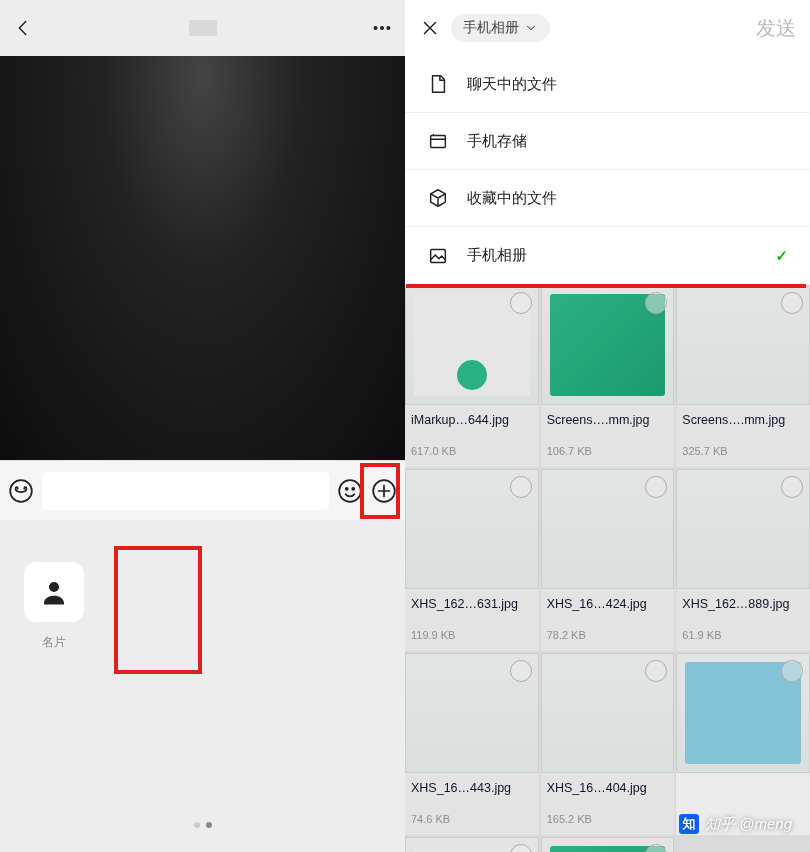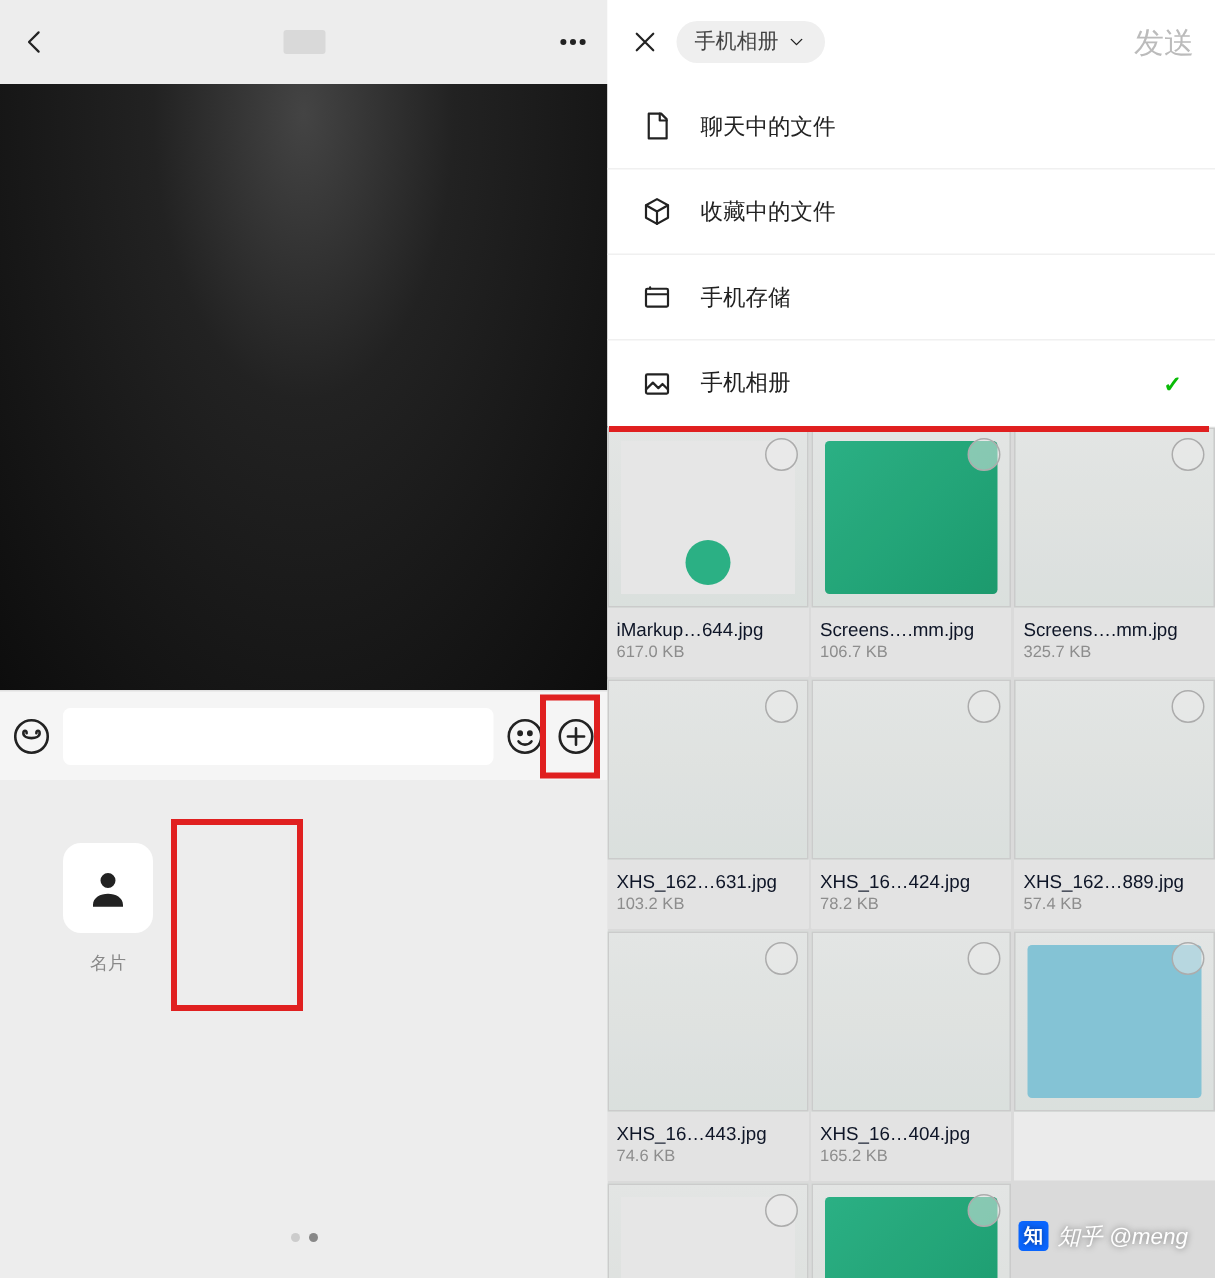--- a/index.html
+++ b/index.html
@@ -9,21 +9,21 @@
 .pane-right{width:405px;height:852px;display:flex;flex-direction:column;position:relative;background:#f7f7f7}
 
 
 .topbar{height:56px;display:flex;align-items:center;padding:0 12px;background:#ededed}
 .topbar .title-blur{flex:1;display:flex;justify-content:center}
 .title-blur span{width:28px;height:16px;background:#d9d9d9;border-radius:2px}
 .chat-img{height:404px;background:radial-gradient(ellipse at 50% 5%,#444 0%,#222 35%,#0d0d0d 100%),#111;background-blend-mode:normal}
 .input-row{height:60px;display:flex;align-items:center;padding:0 8px;gap:8px;background:#f5f5f5;border-top:1px solid #e0e0e0}
 .input-row .field{flex:1;height:38px;background:#fff;border-radius:5px}
 .attach-panel{flex:1;background:#ededed;position:relative}
-.attach-grid{display:flex;padding:42px 36px;gap:24px}
+.attach-grid{display:flex;padding:42px 18px;gap:24px}
 .attach-item{display:flex;flex-direction:column;align-items:center;gap:12px;width:72px}
 .attach-tile{width:60px;height:60px;background:#fff;border-radius:12px;display:flex;align-items:center;justify-content:center}
 .attach-label{font-size:12px;color:#888}
 .dots{position:absolute;bottom:24px;left:0;right:0;display:flex;justify-content:center;gap:6px}
 .dots span{width:6px;height:6px;border-radius:50%;background:#ccc}
 .dots .on{background:#888}
 
 
 .hl{position:absolute;border:4px solid #e02020;pointer-events:none}
 
@@ -40,21 +40,21 @@
 .cell{background:#fff}
 .thumb{height:120px;background:#e8f5ef;position:relative;border:1px solid #ddd;background-image:linear-gradient(180deg,#f7f9f8 0%,#edf3f0 100%)}
 .thumb .sel{position:absolute;top:6px;right:6px;width:22px;height:22px;border:1.5px solid #bbb;border-radius:50%;background:rgba(255,255,255,.5)}
 .thumb .mini{position:absolute;left:8px;right:8px;top:8px;bottom:8px;}
 .thumb.green .mini{background:linear-gradient(135deg,#2fbf8f 0%,#1ea877 100%);border-radius:3px}
 .thumb.chat .mini{background:#8fd4e8;border-radius:3px}
 .thumb.dial .mini{background:#fafafa}
 .thumb.dial::after{content:"";position:absolute;left:50%;bottom:14px;width:30px;height:30px;background:#2fbf8f;border-radius:50%;transform:translateX(-50%)}
 .meta{padding:8px 6px 10px;background:#f7f7f7}
 .fname{font-size:12.5px;color:#0f172a;white-space:nowrap;overflow:hidden;text-overflow:ellipsis}
-.fsize{font-size:11px;color:#999;margin-top:2px}
+.fsize{font-size:11px;color:#999;margin-top:18px}
 
 .watermark{position:absolute;right:18px;bottom:18px;color:#fff;font-size:15px;font-style:italic;text-shadow:0 0 4px rgba(0,0,0,.5);display:flex;align-items:center;gap:6px}
 .watermark .z{width:20px;height:20px;background:#0a66ff;color:#fff;display:flex;align-items:center;justify-content:center;font-weight:bold;font-style:normal;border-radius:3px;font-size:13px}
 
 
 .ic{width:22px;height:22px;stroke:#222;stroke-width:1.6;fill:none;stroke-linecap:round;stroke-linejoin:round}
 .ic.big{width:26px;height:26px}
 .ic.tile{width:30px;height:30px;fill:#222;stroke:none}
 </style>
 </head>
@@ -146,41 +146,41 @@
               <div class="fsize">325.7 KB</div>
             </div>
           </div>
           <div class="cell">
             <div class="thumb plain">
               <div class="mini"></div>
               <div class="sel"></div>
             </div>
             <div class="meta">
               <div class="fname">XHS_162…631.jpg</div>
-              <div class="fsize">103.2 KB</div>
+              <div class="fsize">119.9 KB</div>
             </div>
           </div>
           <div class="cell">
             <div class="thumb plain">
               <div class="mini"></div>
               <div class="sel"></div>
             </div>
             <div class="meta">
               <div class="fname">XHS_16…424.jpg</div>
               <div class="fsize">78.2 KB</div>
             </div>
           </div>
           <div class="cell">
             <div class="thumb plain">
               <div class="mini"></div>
               <div class="sel"></div>
             </div>
             <div class="meta">
               <div class="fname">XHS_162…889.jpg</div>
-              <div class="fsize">57.4 KB</div>
+              <div class="fsize">61.9 KB</div>
             </div>
           </div>
           <div class="cell">
             <div class="thumb plain">
               <div class="mini"></div>
               <div class="sel"></div>
             </div>
             <div class="meta">
               <div class="fname">XHS_16…443.jpg</div>
               <div class="fsize">74.6 KB</div>
@@ -233,31 +233,31 @@
     <div id="menu" class="menu" style="position:relative;z-index:2">
         <div class="menu-row">
           <svg class="ic" viewBox="0 0 24 24">
             <path d="M6 3h9l4 4v14H6z"></path>
             <path d="M14 3v5h5"></path>
           </svg>
           <span>聊天中的文件</span>
         </div>
         <div class="menu-row">
           <svg class="ic" viewBox="0 0 24 24">
+            <rect x="4" y="6" width="16" height="13" rx="1"></rect>
+            <path d="M4 10h16M7 6V5"></path>
+          </svg>
+          <span>手机存储</span>
+        </div>
+        <div class="menu-row">
+          <svg class="ic" viewBox="0 0 24 24">
             <path d="M12 3l8 4.5v9L12 21l-8-4.5v-9z"></path>
             <path d="M4 7.5l8 4.5 8-4.5M12 12v9"></path>
           </svg>
           <span>收藏中的文件</span>
-        </div>
-        <div class="menu-row">
-          <svg class="ic" viewBox="0 0 24 24">
-            <rect x="4" y="6" width="16" height="13" rx="1"></rect>
-            <path d="M4 10h16M7 6V5"></path>
-          </svg>
-          <span>手机存储</span>
         </div>
         <div class="menu-row">
           <svg class="ic" viewBox="0 0 24 24">
             <rect x="4" y="5" width="16" height="14" rx="1"></rect>
             <path d="M4 16l5-5 4 4 3-3 4 4"></path>
           </svg>
           <span>手机相册</span>
           <span class="chk">✓</span>
         </div>
       </div>

